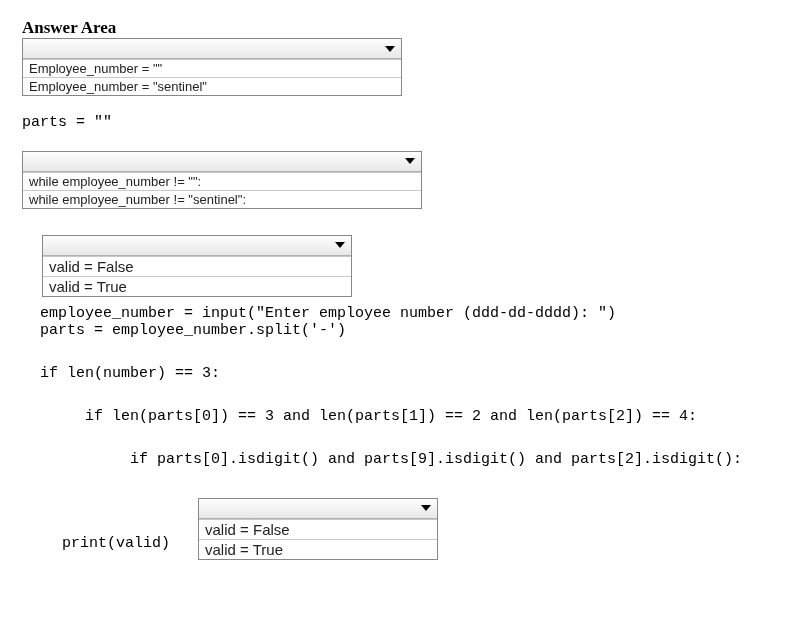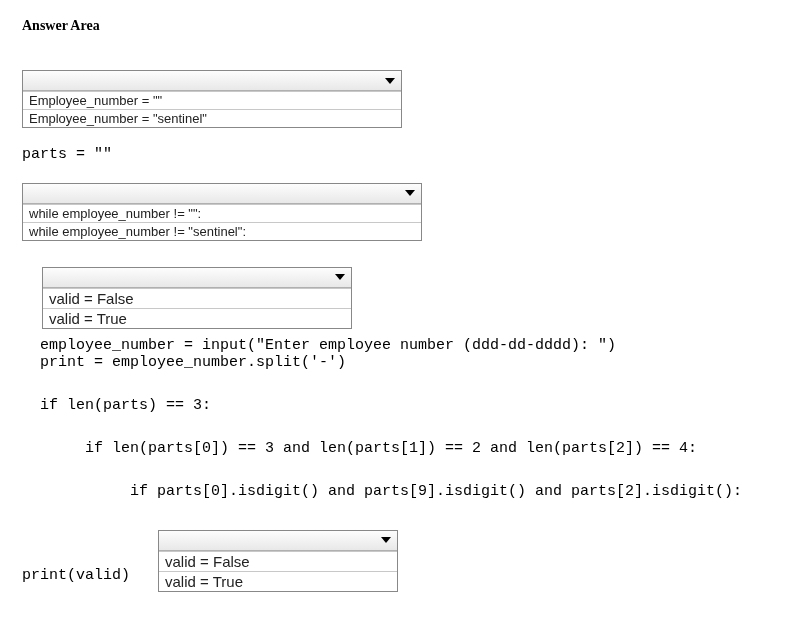--- a/index.html
+++ b/index.html
@@ -8,23 +8,22 @@
       padding: 0;
     }
     body {
       font-family: "Times New Roman", Times, serif;
       background: #ffffff;
       padding: 18px 22px;
       width: 796px;
     }
     .title {
       font-weight: bold;
-      font-size: 14px;
+      font-size: 17px;
       color: #000;
-      margin-bottom: 36px;
     }
     .dropdown-box {
       display: inline-block;
       border: 1px solid #888;
       background: #f2f2f2;
     }
     .dropdown-header {
       height: 20px;
       border-bottom: 1px solid #b0b0b0;
       background: linear-gradient(#fdfdfd, #e8e8e8);
@@ -82,20 +81,21 @@
     }
     .gap-sm { height: 8px; }
     .gap-md { height: 16px; }
     .gap-lg { height: 26px; }
     .bottom-row {
       display: flex;
       align-items: flex-end;
       margin-top: 30px;
     }
     .print-label {
+      margin-left: 40px;
       margin-right: 28px;
       padding-bottom: 4px;
     }
   </style>
 </head>
 <body>
 
 
 
 <div class="title">Answer Area</div>
@@ -143,25 +143,25 @@
         </svg>
     </span>
   </div>
   <div class="dropdown-option">valid = False</div>
   <div class="dropdown-option">valid = True</div>
 </div>
 
 <div class="gap-sm"></div>
 
 <div class="code-block">  employee_number = input("Enter employee number (ddd-dd-dddd): ")</div>
-<div class="code-block">  print = employee_number.split('-')</div>
+<div class="code-block">  parts = employee_number.split('-')</div>
 
 <div class="gap-lg"></div>
 
-<div class="code-block">  if len(parts) == 3:</div>
+<div class="code-block">  if len(number) == 3:</div>
 
 <div class="gap-lg"></div>
 
 <div class="code-block">       if len(parts[0]) == 3 and len(parts[1]) == 2 and len(parts[2]) == 4:</div>
 
 <div class="gap-lg"></div>
 
 <div class="code-block">            if parts[0].isdigit() and parts[9].isdigit() and parts[2].isdigit():</div>
 
 

